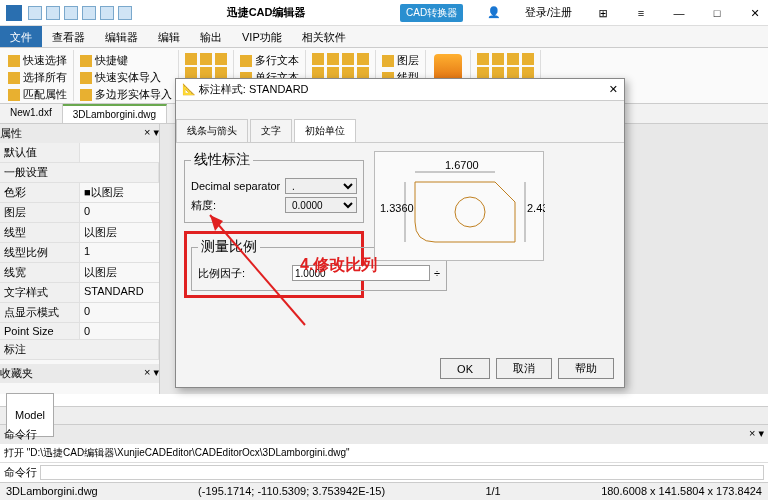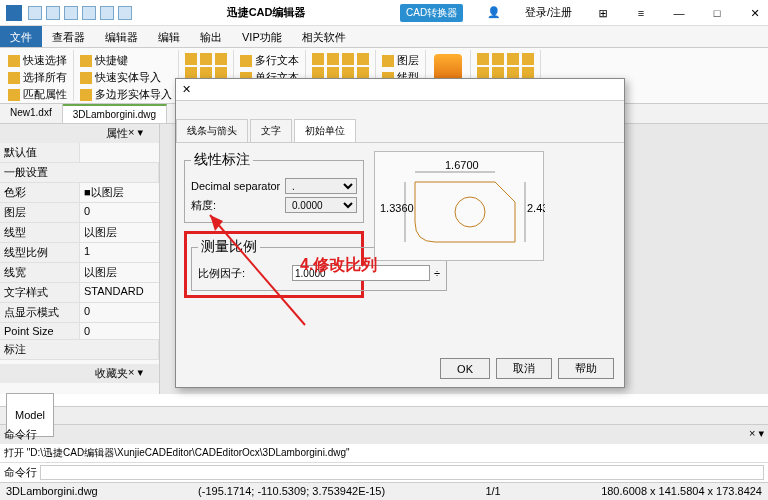--- a/index.html
+++ b/index.html
@@ -17,21 +17,21 @@
 .tab.active{background:#2a6fb0;color:#fff}
 .ribbon{height:56px;background:#fafafa;border-bottom:1px solid #ccc;display:flex;padding:2px;gap:0;overflow:hidden}
 .rgroup{padding:2px 6px;border-right:1px solid #ddd;font-size:10px}
 .rgroup .item{display:flex;align-items:center;gap:3px;padding:1px 0}
 .ricon{width:12px;height:12px;background:#e8b030;display:inline-block}
 .filetabs{height:20px;background:#f2f2f2;display:flex;border-bottom:1px solid #ccc}
 .ftab{padding:3px 10px;border-right:1px solid #ccc;font-size:10px}
 .ftab.active{background:#fff;border-top:2px solid #6aa84f}
 .main{display:flex;height:270px}
 .leftpane{width:160px;border-right:1px solid #ccc;background:#f8f8f8;overflow:hidden}
-.panehead{background:#eaeaea;padding:2px 16px;display:flex;justify-content:flex-end;font-size:10px}
+.panehead{background:#eaeaea;padding:2px 0;display:flex;justify-content:space-between;font-size:10px}
 .propgrid{font-size:10px}
 .proprow{display:flex;border-bottom:1px solid #e0e0e0}
 .proprow>div{padding:2px 4px;flex:1;overflow:hidden}
 .proprow>div:first-child{background:#f0f0f0;border-right:1px solid #e0e0e0}
 .canvas{flex:1;background:#e8e8e8;position:relative}
 .dialog{position:absolute;left:175px;top:78px;width:450px;height:310px;background:#f4f4f4;border:1px solid #888;box-shadow:3px 3px 8px rgba(0,0,0,.3);z-index:100}
 .dlgtitle{height:22px;background:#fff;display:flex;align-items:center;padding:0 6px;justify-content:space-between;border-bottom:1px solid #ccc}
 .dlgtabs{display:flex;border-bottom:1px solid #ccc;background:#f4f4f4}
 .dlgtab{padding:4px 10px;border:1px solid #ccc;border-bottom:none;margin-right:2px;margin-top:18px;background:#f4f4f4;font-size:10px}
 .dlgtab.active{background:#fff}
@@ -253,20 +253,21 @@
         <span>收藏夹</span>
         <span>× ▾</span>
       </div>
 
   </div>
   <div class="canvas"></div>
 </div>
 
 <div class="dialog">
   <div class="dlgtitle">
+    <span><span>📐</span> <span>标注样式: STANDARD</span></span>
     <span>✕</span>
   </div>
   <div class="dlgtabs">
     <div class="dlgtab">线条与箭头</div>
     <div class="dlgtab">文字</div>
     <div class="dlgtab active">初始单位</div>
   </div>
   <div class="dlgbody">
     <div class="dlgleft">
       <fieldset class="fieldset">

